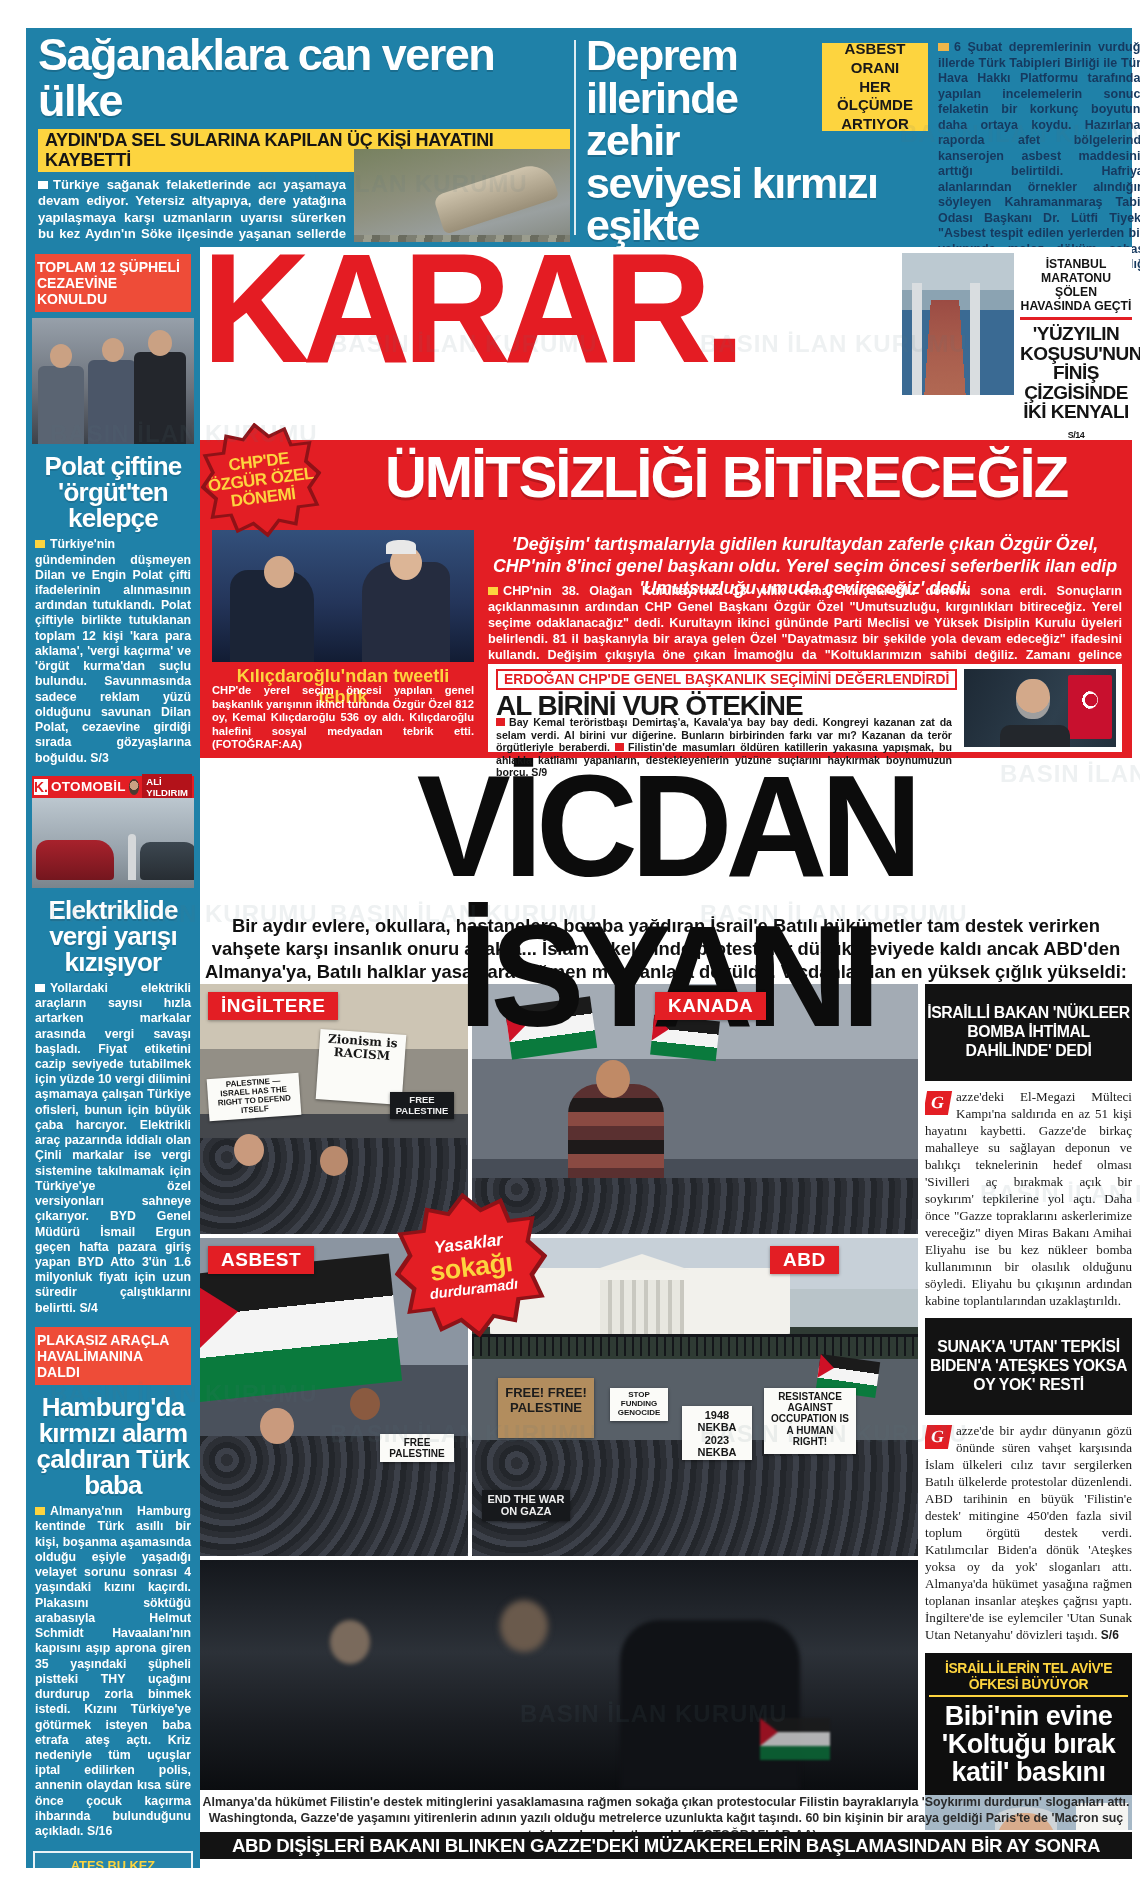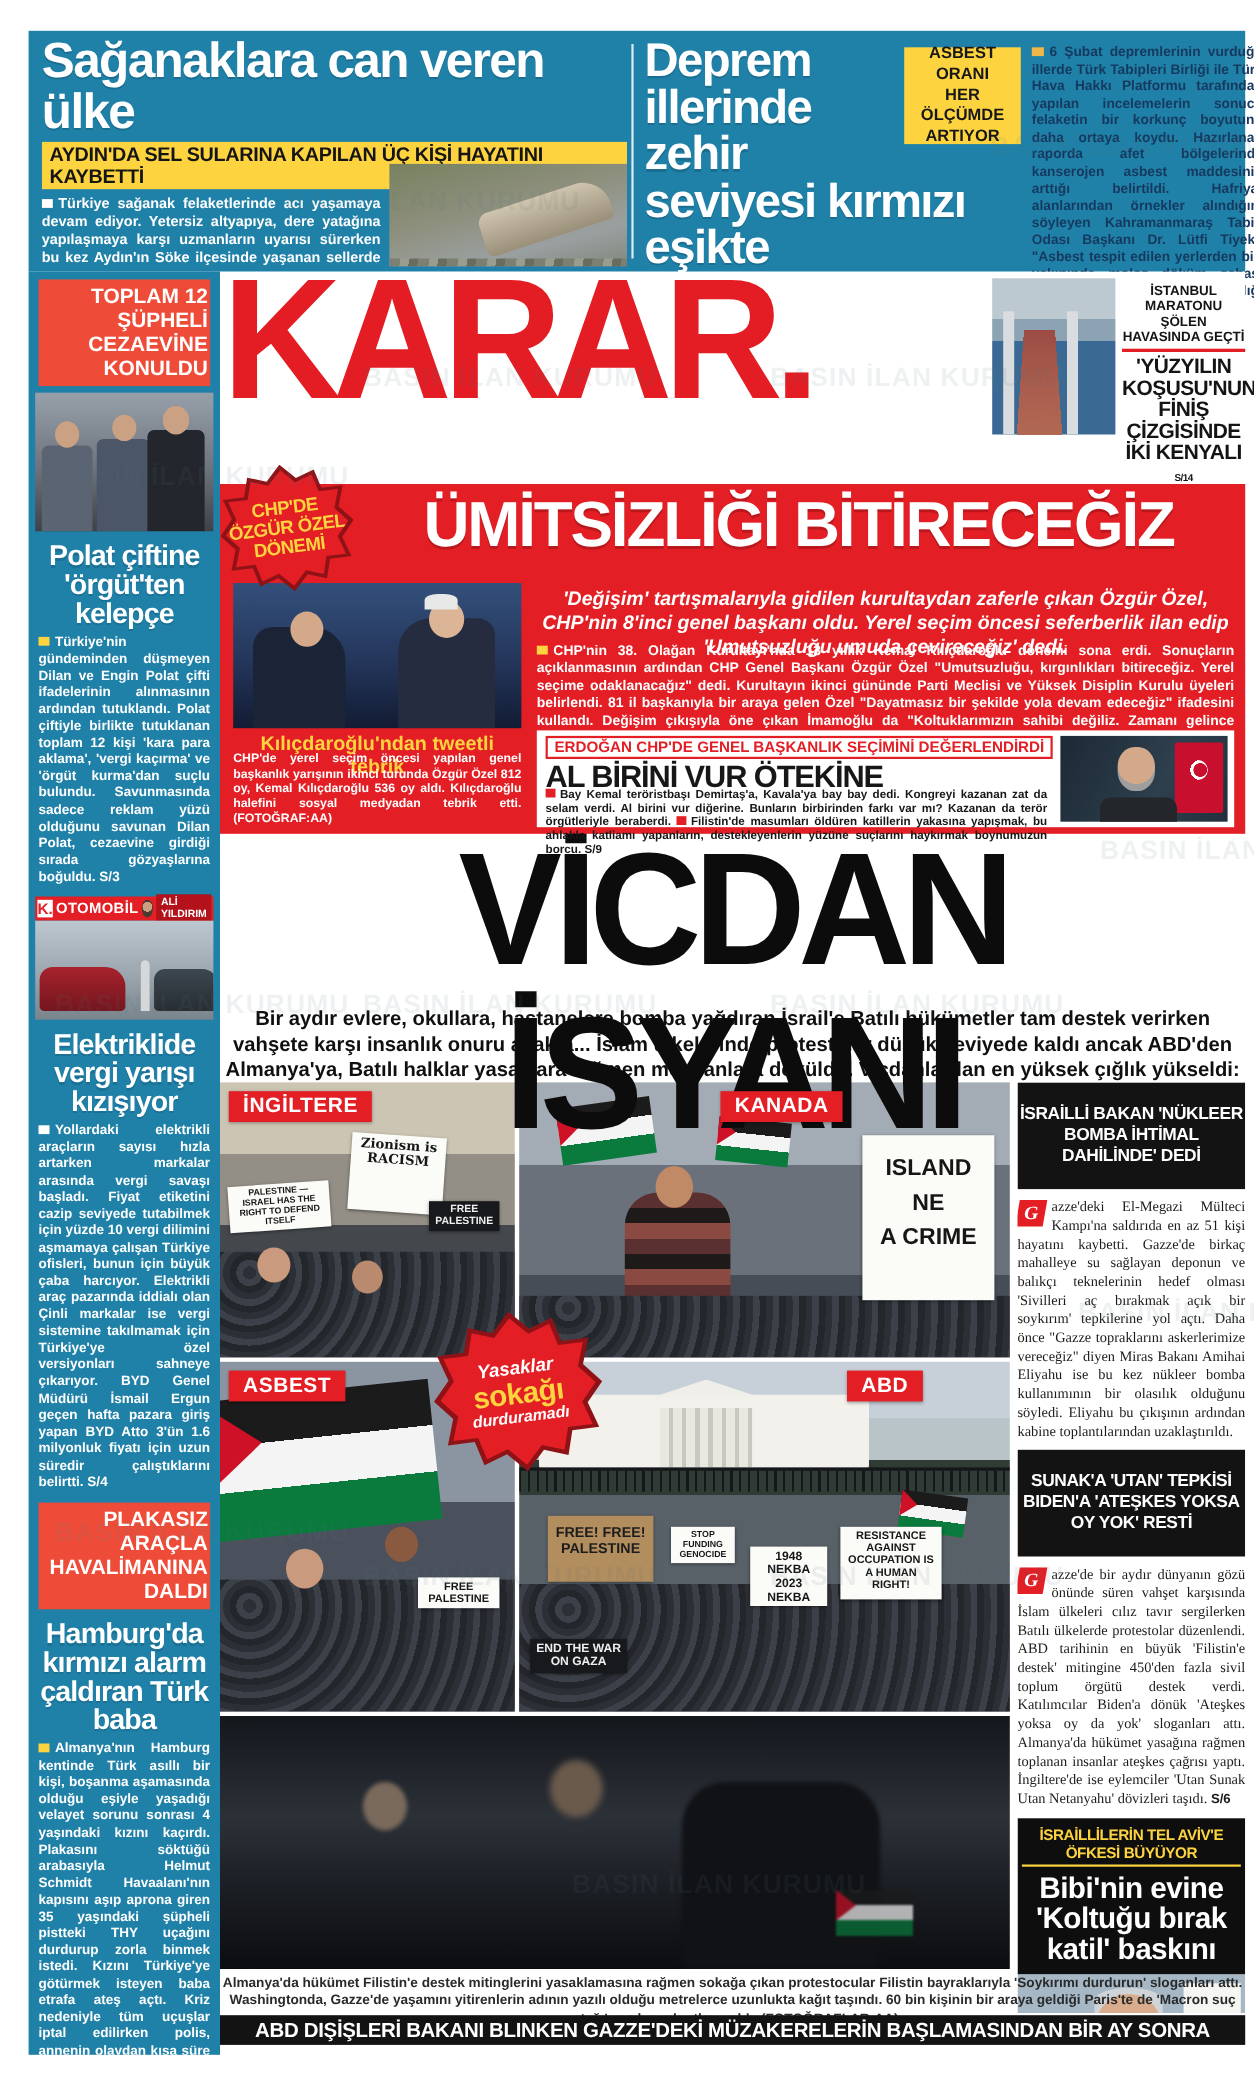--- a/index.html
+++ b/index.html
@@ -27,21 +27,21 @@
   .asbest{float:right;width:106px;height:88px;background:var(--yellow);color:#181818;font-weight:900;font-size:15px;line-height:1.25;text-align:center;display:flex;align-items:center;justify-content:center;padding:20px;margin:9px 2px 6px 10px}
   .quake-h{font-size:43px;font-weight:900;letter-spacing:-1.5px;line-height:0.99;text-shadow:0 2px 0 rgba(0,0,0,.15)}
   .quake-body{position:absolute;left:912px;top:12px;width:210px;color:var(--navy);font-weight:700;font-size:12.5px;line-height:1.24;text-align:justify}
   .bq{display:inline-block;width:11px;height:8px;background:#f0b64a;margin-right:5px}
   .bw{display:inline-block;width:10px;height:8px;background:#ffffff;margin-right:5px}
   .byl{display:inline-block;width:10px;height:8px;background:var(--yellow);margin-right:5px}
   .brd{display:inline-block;width:9px;height:8px;background:var(--red);margin-right:4px}
 
   
   .leftcol{position:absolute;left:26px;top:247px;width:174px;height:1621px;background:var(--teal);padding:0 9px;color:#fff;overflow:hidden}
-  .kicker{background:var(--kicker);color:#fff;font-weight:800;font-size:19px;line-height:1.15;text-align:right;padding:5px 2px;margin:7px 0 6px}
+  .kicker{background:var(--kicker);color:#fff;font-weight:800;font-size:14px;line-height:1.15;text-align:left;padding:5px 2px;margin:7px 0 6px}
   .lc-photo{height:126px;margin:0 -3px;position:relative;overflow:hidden}
   .ph-polat{background:linear-gradient(180deg,#97a0aa 0%,#6d737c 55%,#3d4149 100%)}
   .ph-ev{background:linear-gradient(180deg,#bcc7cf 0%,#97a2ab 60%,#7a848c 100%);height:90px}
   .fig{position:absolute;border-radius:6px 6px 0 0}
   .head-dot{position:absolute;border-radius:50%;background:#caa183}
   .lc-h{font-size:26px;font-weight:900;line-height:1.0;letter-spacing:-0.8px;text-align:center;margin:9px 0 6px;text-shadow:0 2px 0 rgba(0,0,0,.12)}
   .lc-body{font-size:12.3px;font-weight:700;line-height:1.24;text-align:justify}
   .oto{display:flex;align-items:center;height:22px;background:var(--red);margin:10px -3px 0;padding:0 2px;gap:3px}
   .oto-k{background:#fff;color:var(--red);font-weight:900;font-size:14px;line-height:16px;width:16px;text-align:center}
   .oto-t{color:#fff;font-weight:900;font-size:13.5px;letter-spacing:0.3px}
@@ -261,25 +261,20 @@
     <div class="head-dot" style="left:34px;top:150px;width:30px;height:32px;background:#c99a7d"></div>
     <div class="head-dot" style="left:120px;top:162px;width:28px;height:30px;background:#b98a6d"></div>
   </div>
   <div class="plabel" style="left:208px;top:992px">İNGİLTERE</div>
 
   <div class="photo p2">
     <div class="pflag" style="--fh:17px;left:36px;top:18px;width:86px;height:52px;transform:rotate(-8deg)"></div>
     <div class="pflag" style="--fh:13px;left:180px;top:34px;width:66px;height:40px;transform:rotate(6deg)"></div>
     <div class="fig" style="left:96px;bottom:0;width:96px;height:150px;background:repeating-linear-gradient(180deg,#5a3030 0 14px,#1e1a1a 14px 28px,#8a4a42 28px 42px);border-radius:30px 30px 0 0"></div>
     <div class="head-dot" style="left:124px;top:76px;width:34px;height:38px;background:#c08a66"></div>
-    <div class="sign" style="right:14px;top:48px;width:120px;height:150px;font-size:21px;font-weight:900;line-height:1.5;padding-top:14px">
-      <div>ISLAND</div>
-      <div>NE</div>
-      <div>A CRIME</div>
-    </div>
     <div class="crowd" style="height:56px"></div>
   </div>
   <div class="plabel" style="left:655px;top:992px">KANADA</div>
 
   <div class="photo p3">
     <div class="pflag" style="--fh:42px;left:-14px;top:26px;width:210px;height:128px;transform:rotate(-6deg)"></div>
     <div class="crowd" style="height:120px"></div>
     <div class="head-dot" style="left:60px;top:170px;width:34px;height:36px;background:#c99a7d"></div>
     <div class="head-dot" style="left:150px;top:150px;width:30px;height:32px;background:#8a5a40"></div>
     <div class="sign" style="left:180px;top:196px;width:74px;font-size:10px">FREE PALESTINE</div>

